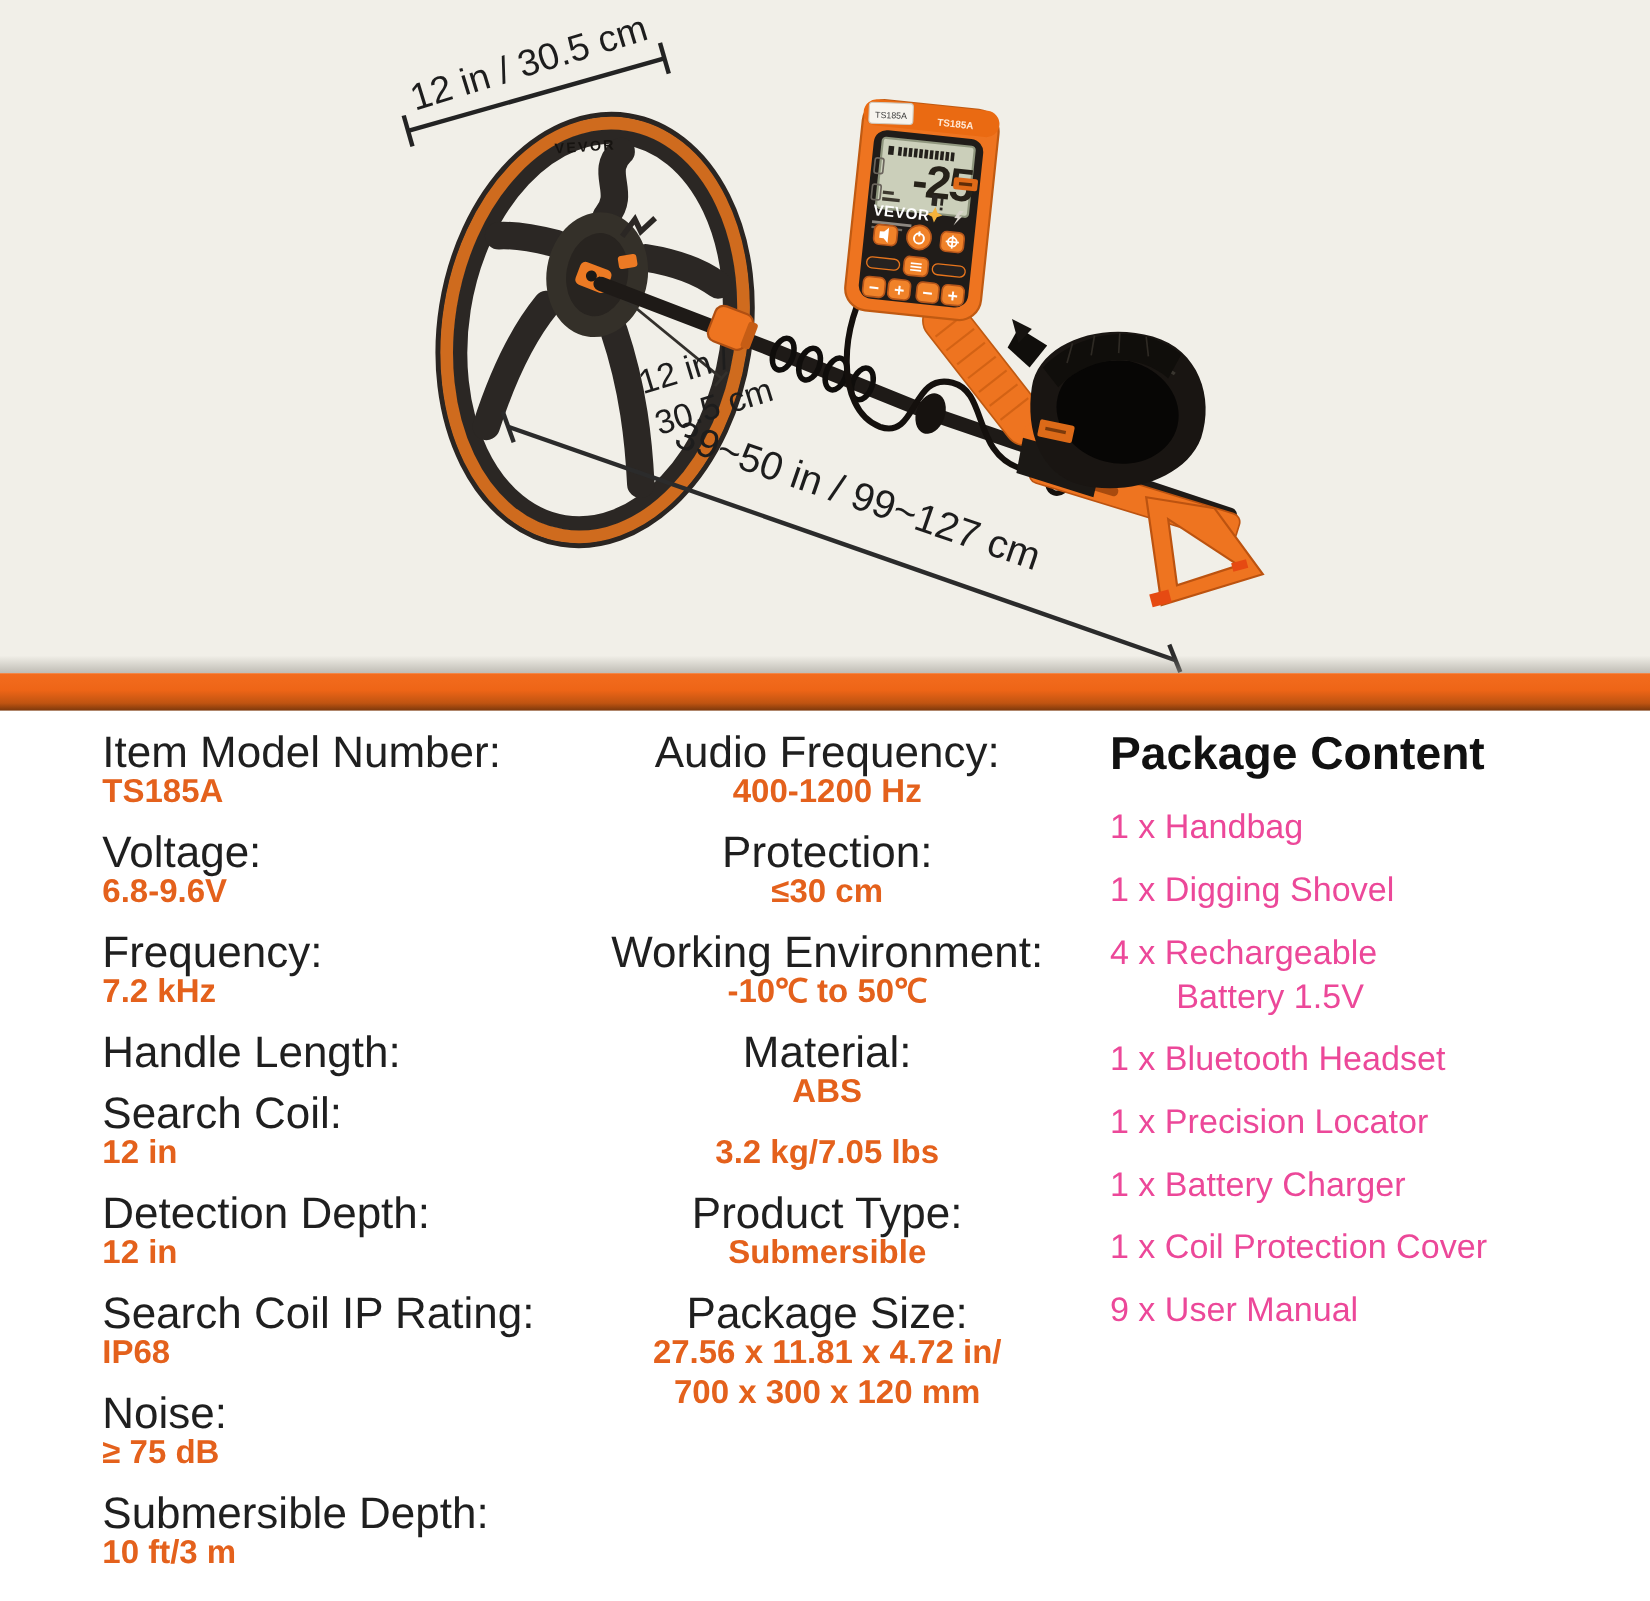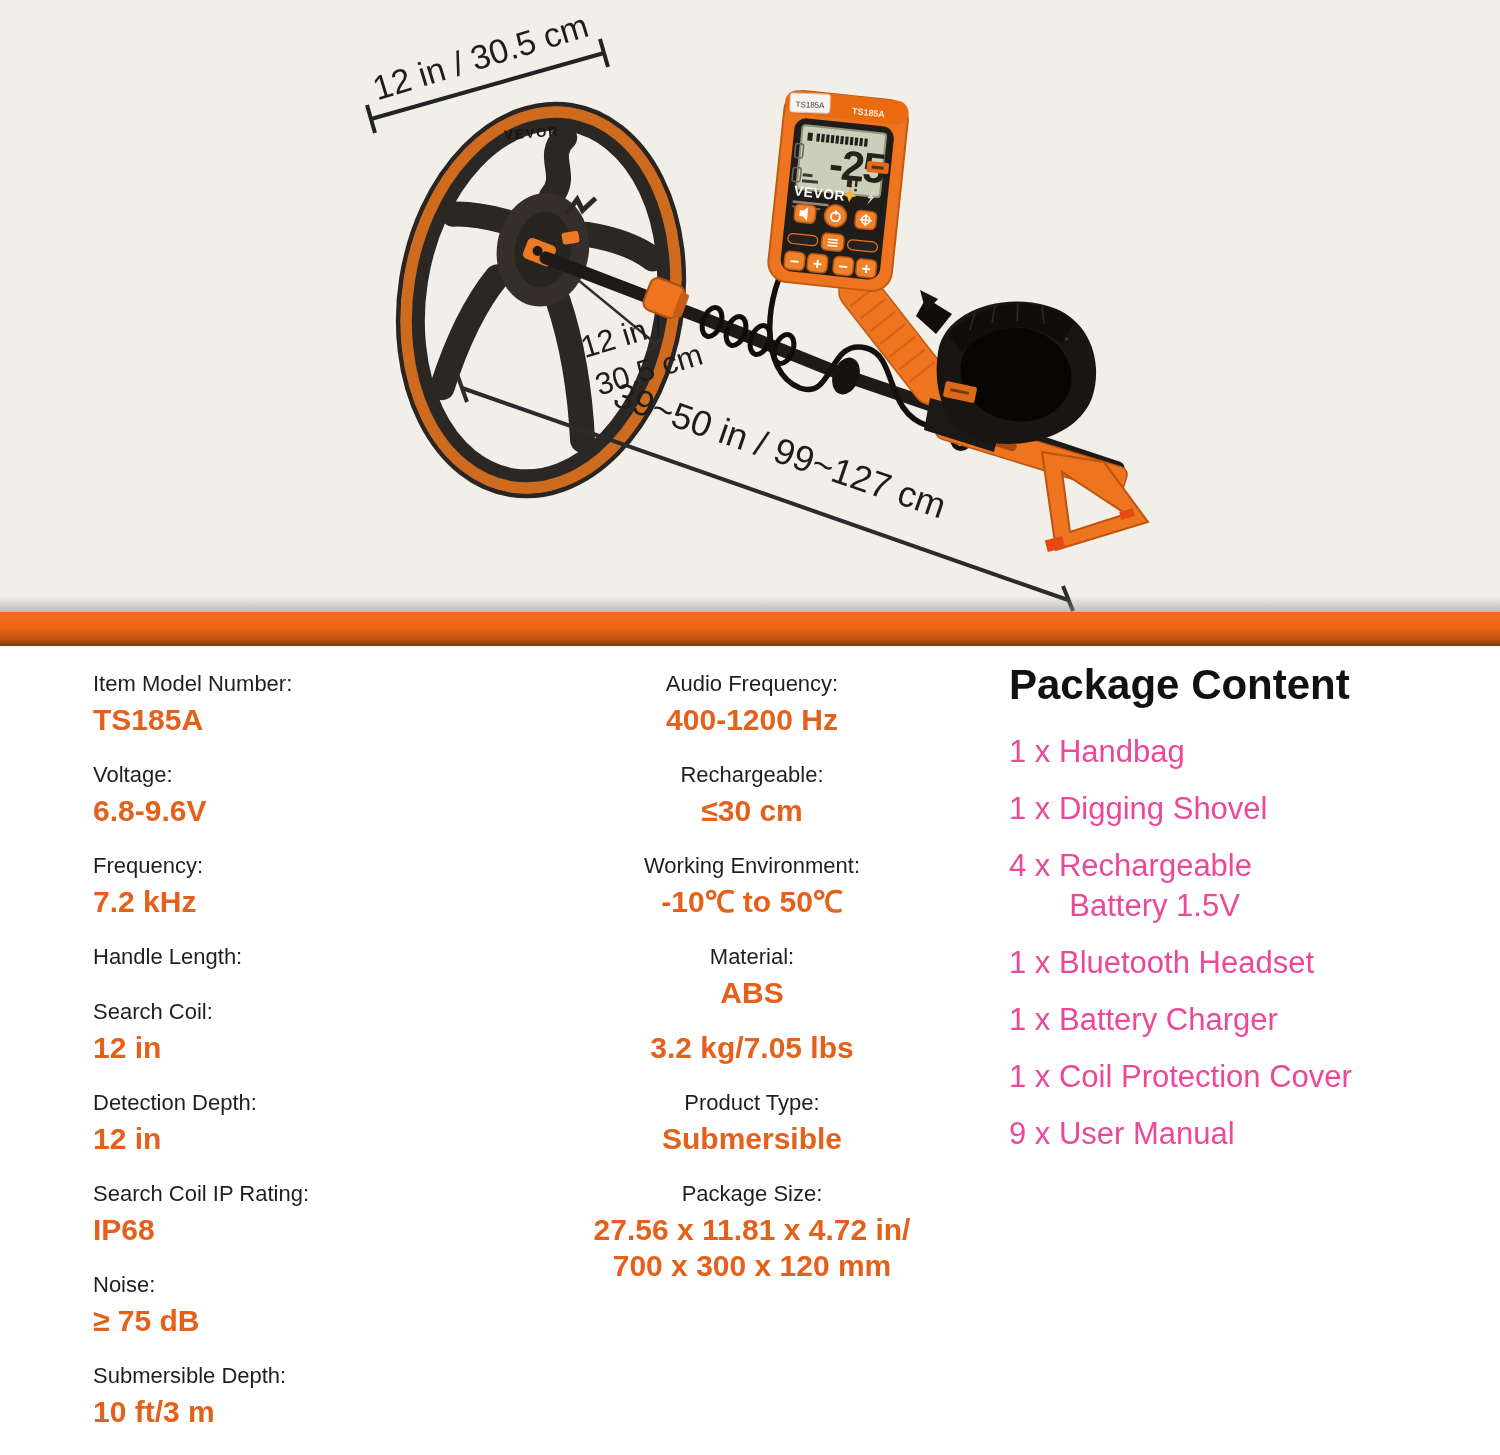--- a/index.html
+++ b/index.html
@@ -13,21 +13,21 @@
     background:linear-gradient(rgba(160,156,148,0), rgba(150,146,138,0.55));
   }
   .orange-bar {
     position:absolute; left:0; top:612px; width:1500px; height:34px;
     background:linear-gradient(180deg,#f36c1e 0%, #ee6517 45%, #c05411 80%, #7c380c 100%);
   }
   .spec-col { position:absolute; top:666px; width:430px; }
   #col1 { left:93px; }
   #col2 { left:537px;text-align:center; }
   .spec { margin:0 0 19px 0; }
-  .spec-label { font-size:22px; line-height:36px; color:#1f1f1f; }
+  .spec-label { font-size:40px; line-height:36px; color:#1f1f1f; }
   .spec-value { font-size:30px; line-height:36px; font-weight:700; color:#e4611c; white-space:pre-line; }
   .package { position:absolute; left:1009px; top:662px; width:430px; }
   .package-title { margin:0 0 24px 0; font-size:42px; line-height:46px; font-weight:700; color:#111111; }
   .package-item { font-size:31px; line-height:40px; color:#ec4899; margin:0 0 17px 0; white-space:pre-wrap; }
   svg text { font-family:"Liberation Sans", sans-serif; }
 </style>
 </head>
 <body>
 
 <div class="page">
@@ -272,21 +272,21 @@
     </div>
 
   <div class="spec-col" id="col2">
 
       <div class="spec">
         <div class="spec-label">Audio Frequency:</div>
         <div class="spec-value">400-1200 Hz</div>
       </div>
 
       <div class="spec">
-        <div class="spec-label">Rechargeable:</div>
+        <div class="spec-label">Protection:</div>
         <div class="spec-value">≤30 cm</div>
       </div>
 
       <div class="spec">
         <div class="spec-label">Working Environment:</div>
         <div class="spec-value">-10℃ to 50℃</div>
       </div>
 
       <div class="spec">
         <div class="spec-label">Material:</div>
@@ -315,20 +315,21 @@
 
         <div class="package-item">1 x Handbag</div>
 
         <div class="package-item">1 x Digging Shovel</div>
 
         <div class="package-item">4 x Rechargeable
        Battery 1.5V</div>
 
         <div class="package-item">1 x Bluetooth Headset</div>
 
+        <div class="package-item">1 x Precision Locator</div>
 
         <div class="package-item">1 x Battery Charger</div>
 
         <div class="package-item">1 x Coil Protection Cover</div>
 
         <div class="package-item">9 x User Manual</div>
       </div>
   </div>
 
 </div>

